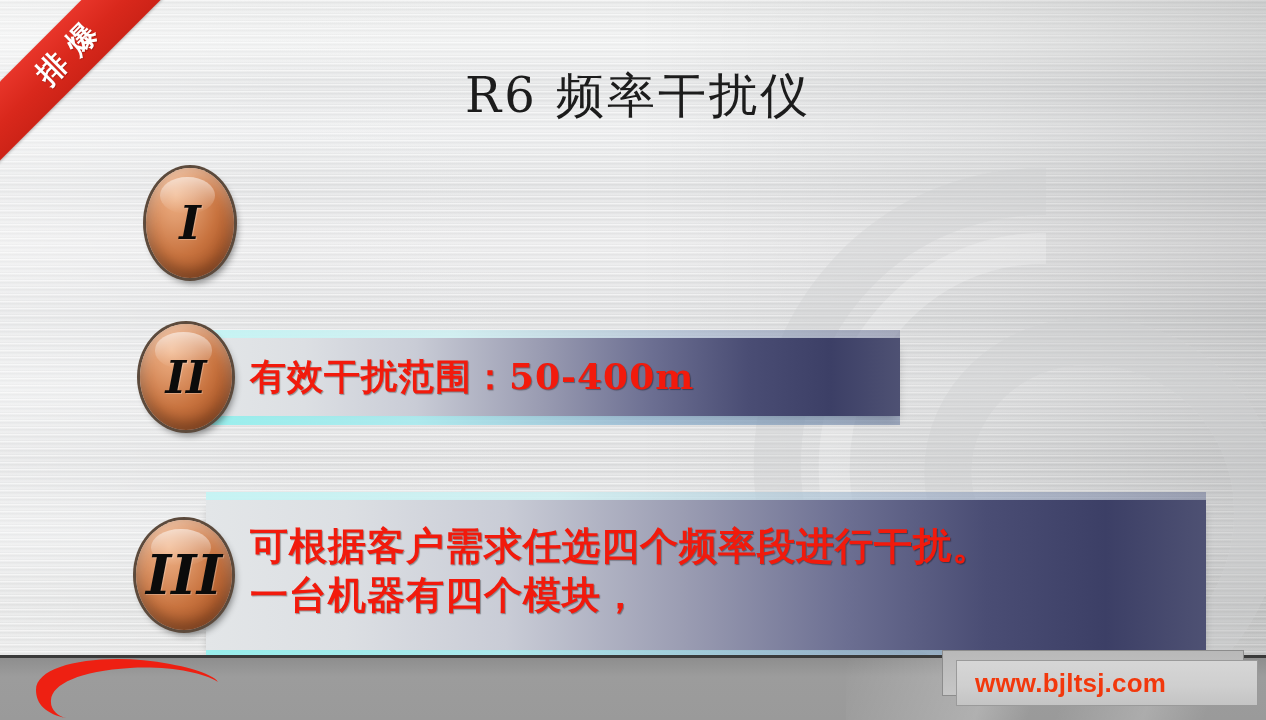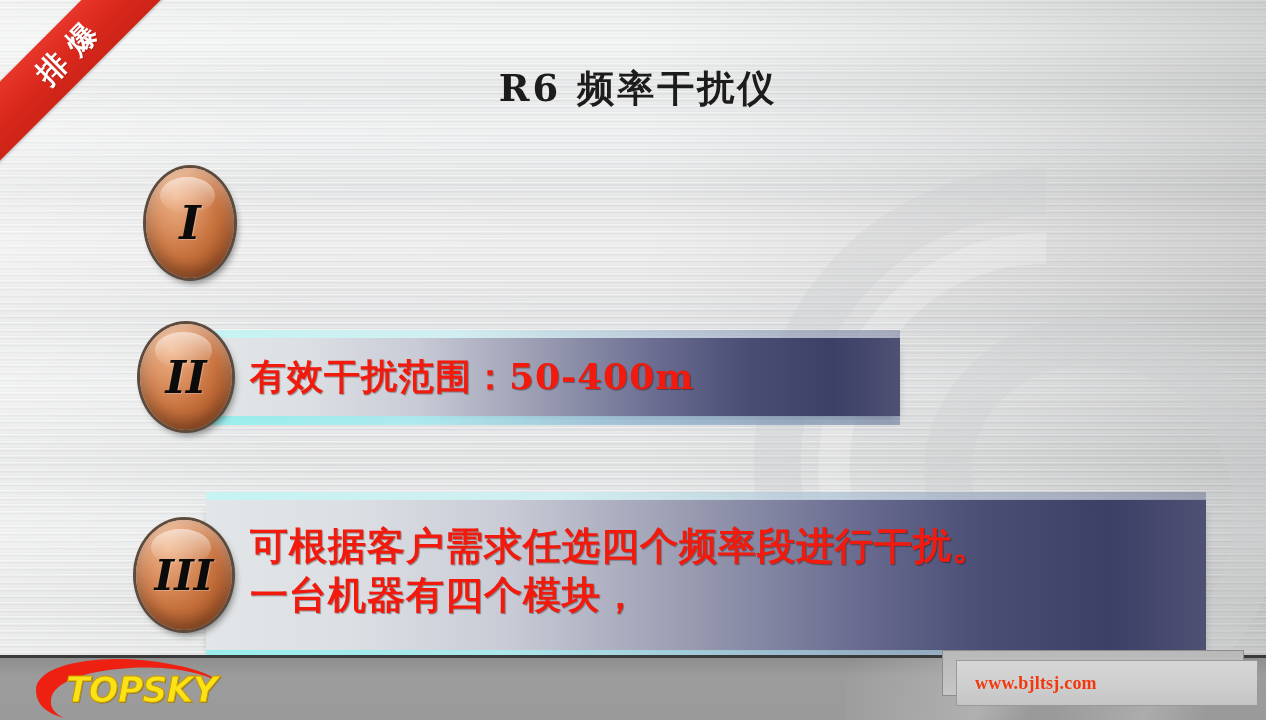--- a/index.html
+++ b/index.html
@@ -92,22 +92,22 @@
     position: absolute;
     left: 0;
     right: 0;
     top: 64px;
     text-align: center;
     z-index: 5;
   }
   .title-text {
     display: inline-block;
     color: #1c1c1c;
-    font-size: 37px;
-    font-weight: bold;
+    font-size: 48px;
+    font-weight: normal;
     letter-spacing: 3px;
     font-family: "DejaVu Serif", "Liberation Serif", serif;
     padding-left: 10px;
   }
 
   
   .row {
     position: absolute;
     z-index: 4;
     display: flex;
@@ -151,21 +151,21 @@
     position: relative;
     color: #0b0b0b;
     font-family: "DejaVu Serif", "Liberation Serif", serif;
     font-style: italic;
     font-weight: bold;
     text-shadow: 1px 1px 0 rgba(255,255,255,0.25);
     z-index: 2;
   }
   #badge-1 .badge-label { font-size: 46px; }
   #badge-2 .badge-label { font-size: 44px; }
-  #badge-3 .badge-label { font-size: 42px; font-style: italic; }
+  #badge-3 .badge-label { font-size: 54px; font-style: italic; }
 
   
   .bar {
     position: relative;
     flex: 1 1 auto;
     margin-left: -24px;
     height: 78px;
     display: flex;
     align-items: center;
     background: linear-gradient(90deg,
@@ -286,22 +286,22 @@
     position: relative;
     width: 300px;
     height: 44px;
     background: linear-gradient(180deg, #d6d6d6 0%, #cfcfcf 55%, #c4c4c4 100%);
     border: 1px solid #9a9a9a;
     display: flex;
     align-items: center;
   }
   .url-text {
     color: #f2380c;
-    font-family: Liberation Serif, serif;
-    font-size: 18px;
+    font-family: Liberation Sans, sans-serif;
+    font-size: 26px;
     font-weight: bold;
     padding-left: 18px;
     letter-spacing: 0.2px;
   }
 </style>
 </head>
 <body>
 
 <div id="slide">
 
@@ -358,21 +358,20 @@
   <div class="divider"></div>
 
   <div class="footer">
     <div class="footer-sheen"></div>
   </div>
 
   <div class="logo">
     <svg width="230" height="62" viewBox="0 0 230 62" xmlns="http://www.w3.org/2000/svg">
       <path d="M18 34 C 18 6 90 -4 152 8 C 185 14 198 22 200 26 C 184 16 150 10 112 12 C 62 15 34 28 33 44 C 32 54 40 60 48 62 C 28 58 18 48 18 34 Z" fill="#ee2012"></path>
     </svg>
-    <div class="logo-text">TOPSKY</div>
   </div>
 
   <div class="url-plate">
     <div class="url-plate-back"></div>
     <div class="url-plate-front">
       <span class="url-text">www.bjltsj.com</span>
     </div>
   </div>
 
 </div>

